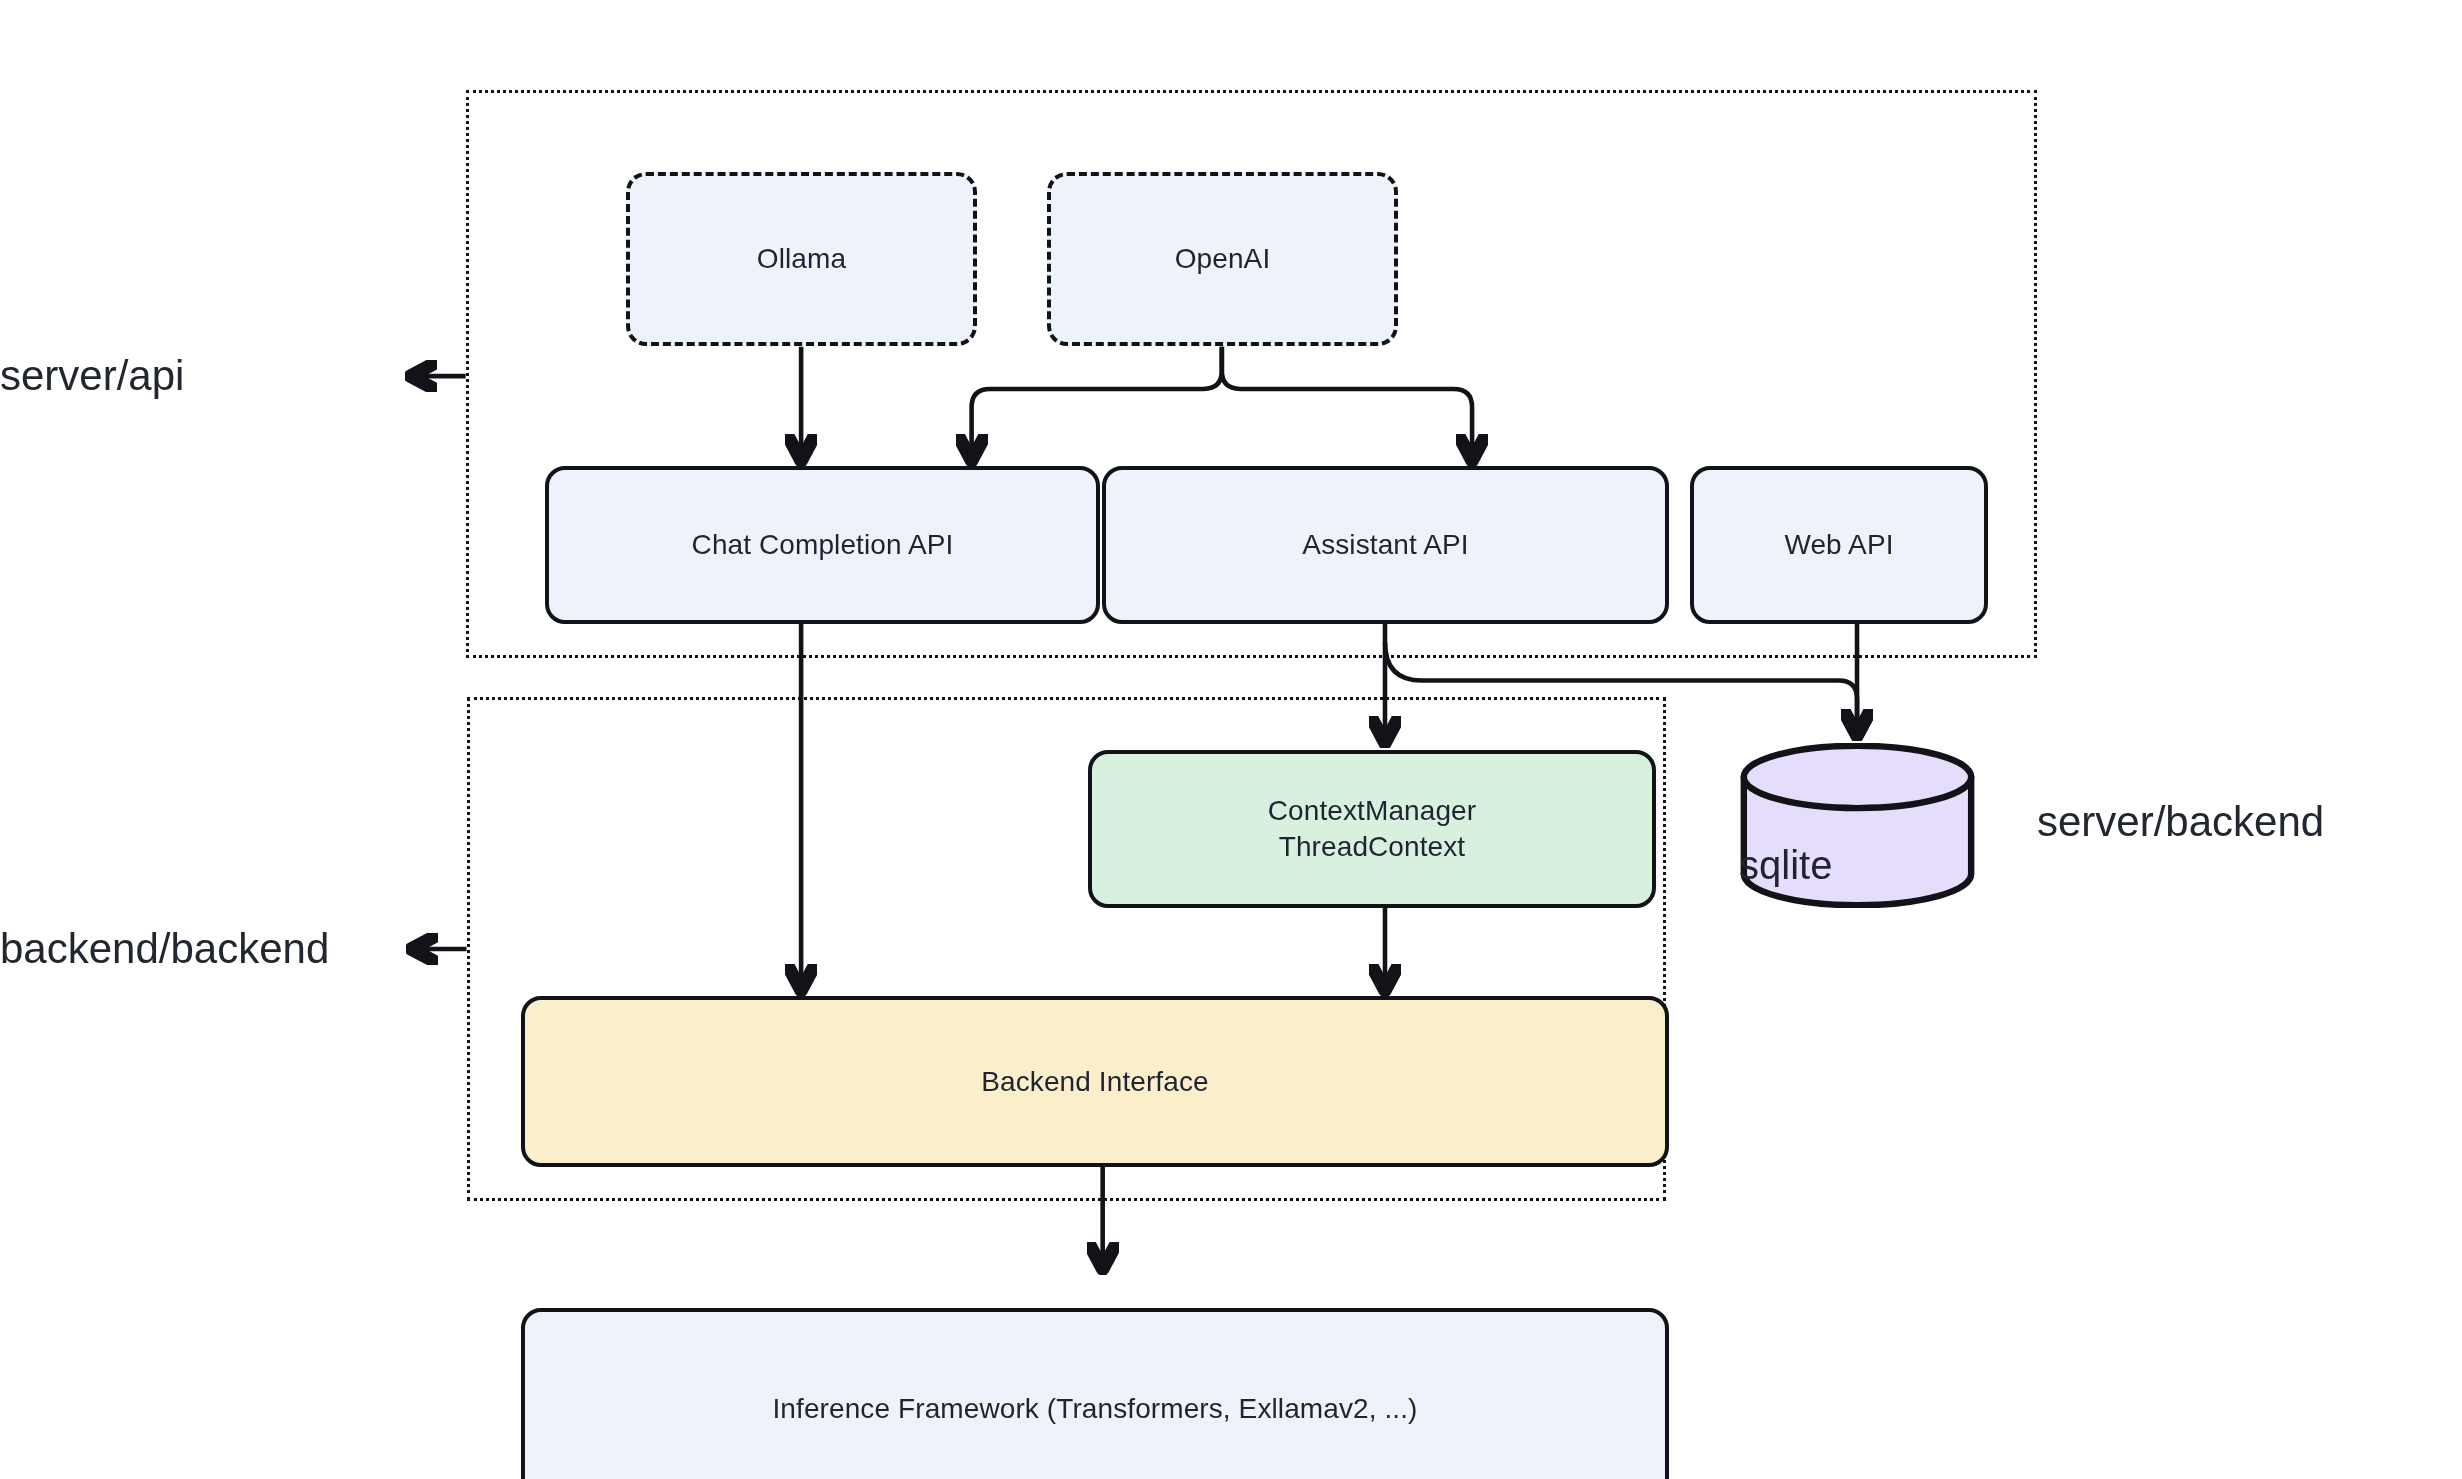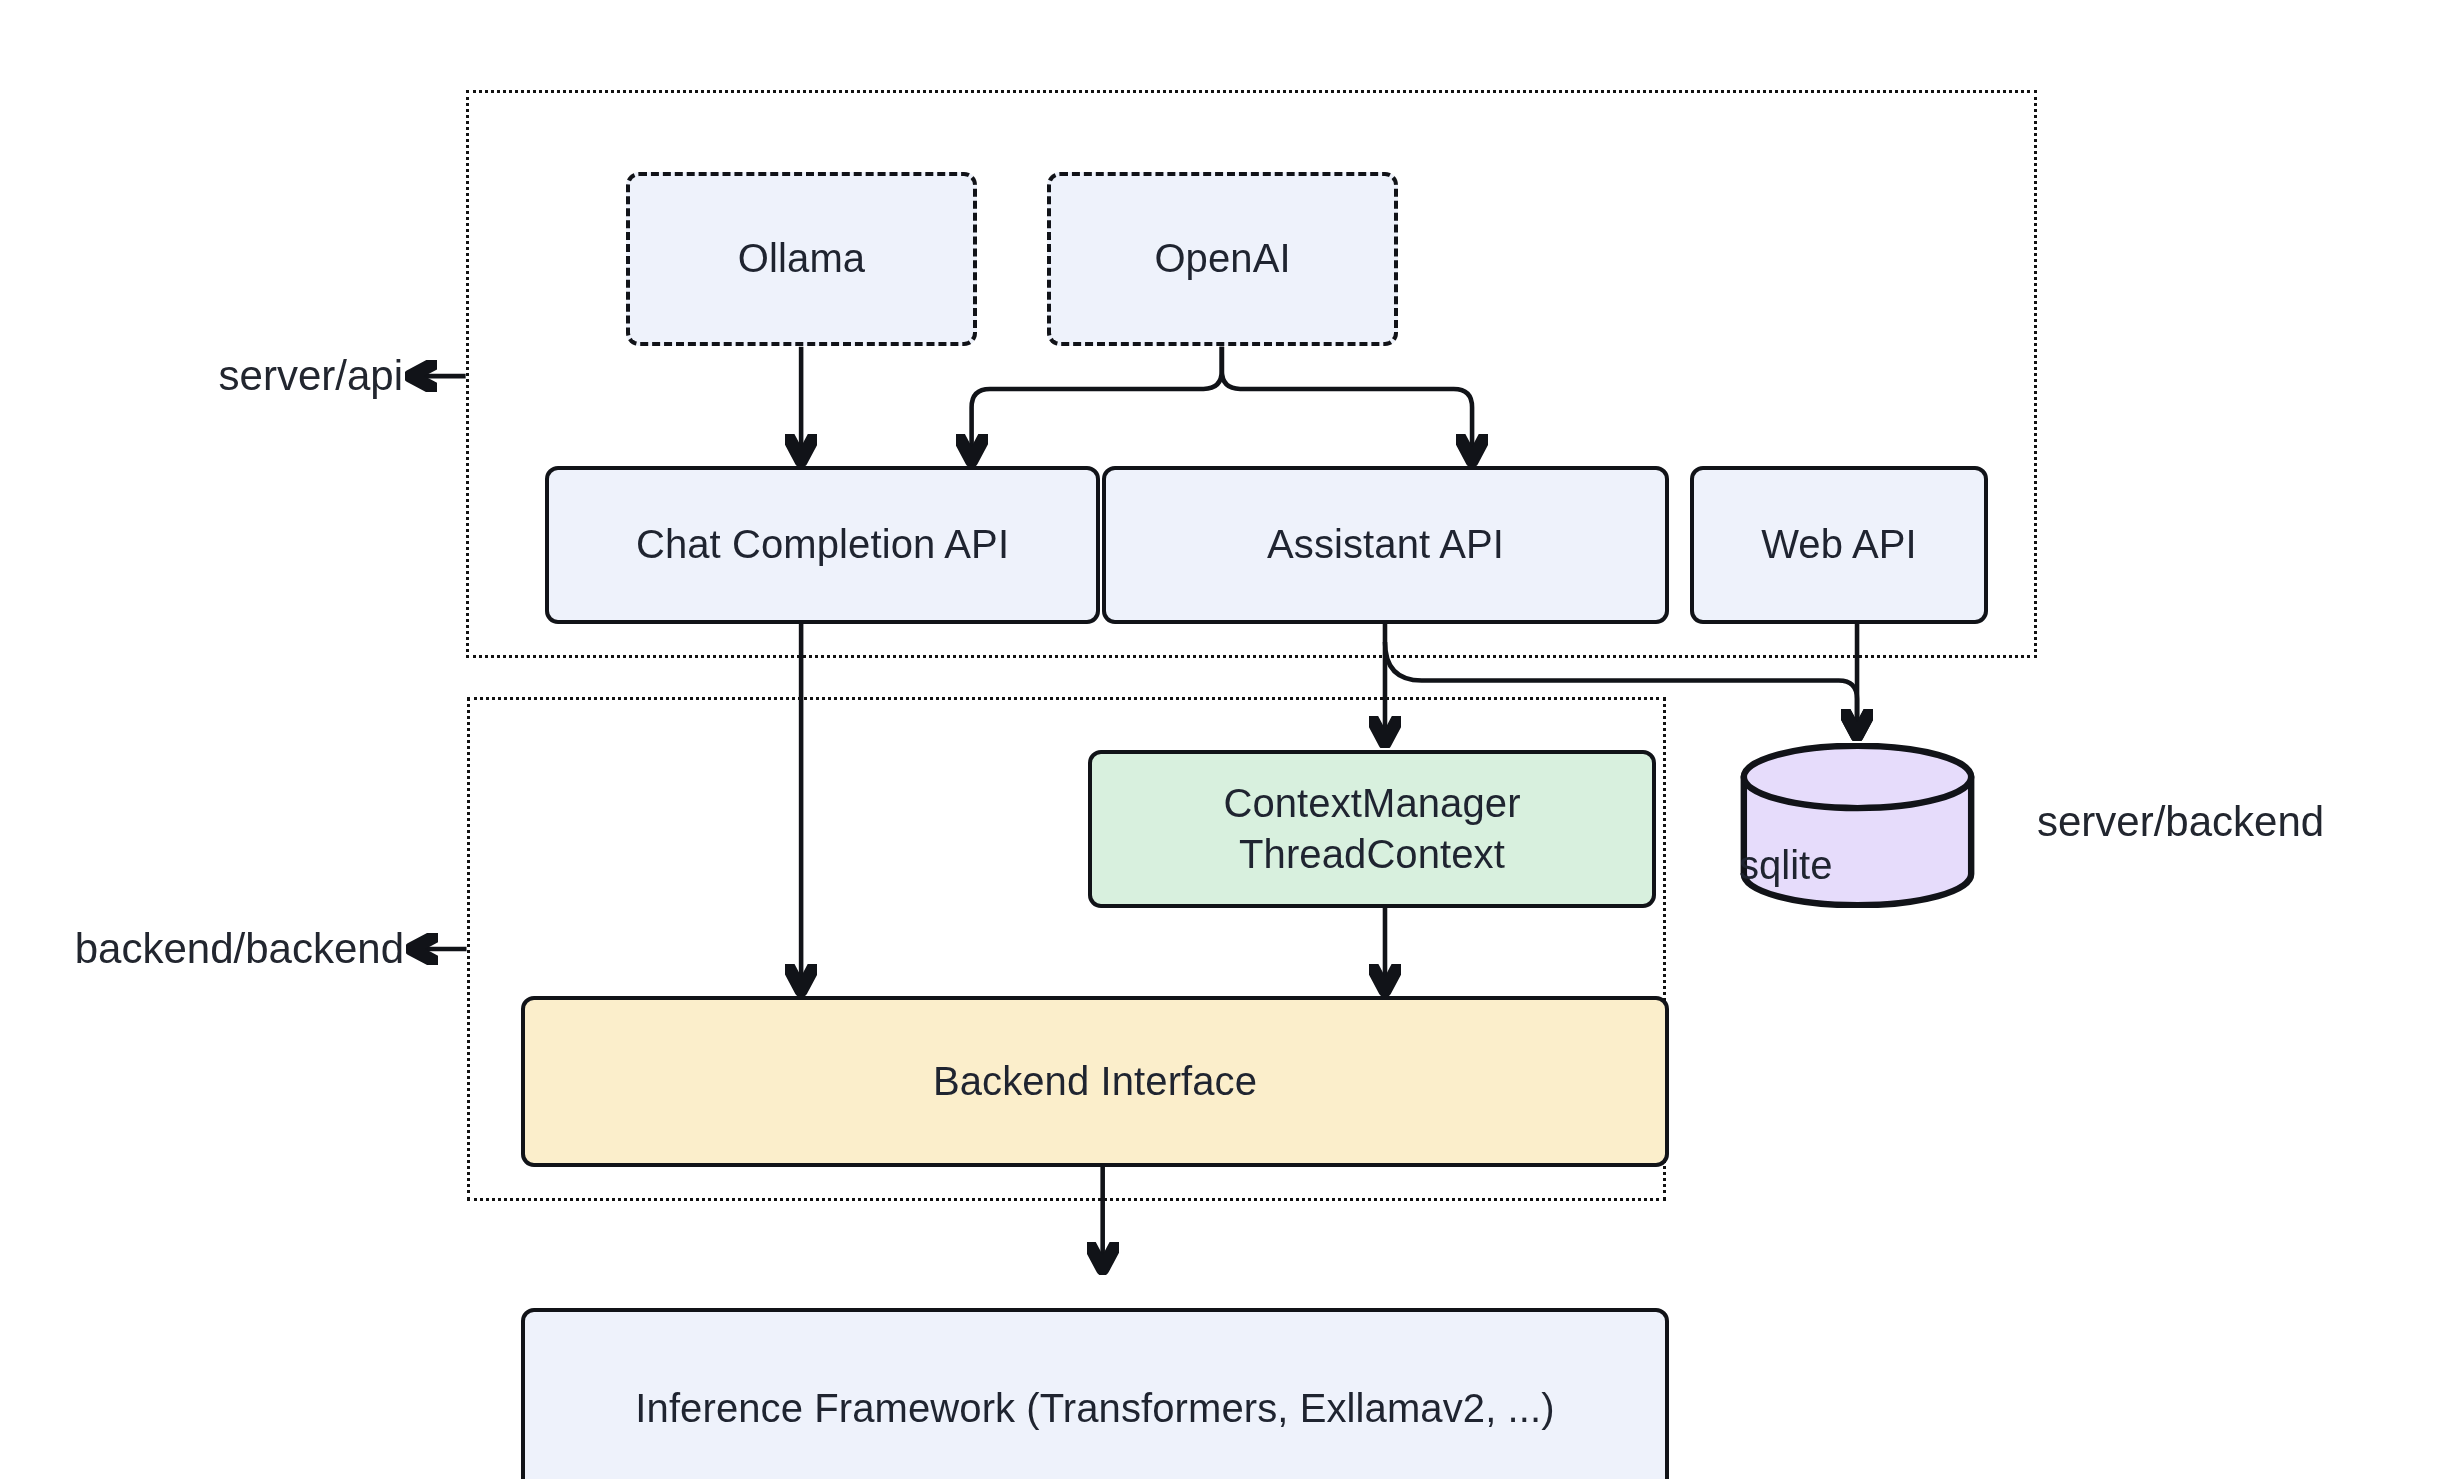--- a/index.html
+++ b/index.html
@@ -27,25 +27,25 @@
     background: transparent;
   }
   
   .node {
     position: absolute;
     box-sizing: border-box;
     display: flex;
     align-items: center;
     justify-content: center;
     text-align: center;
-    border-radius: 13px;
+    border-radius: 20px;
     border: 4.6px solid #111318;
     background: #eef2fb;
     color: #1f2430;
-    font-size: 40px;
+    font-size: 28px;
     line-height: 1.28;
     letter-spacing: 0.1px;
     white-space: pre-line;
     z-index: 3;
   }
   .node.dashed {
     border-style: dashed;
     border-width: 4.6px;
   }
   .node.green  { background: #d8f0de; }
@@ -68,21 +68,21 @@
   }
 
   
   .caption {
     position: absolute;
     font-size: 42px;
     color: #22262f;
     white-space: nowrap;
     z-index: 4;
   }
-  .caption.right-align { text-align: right; }
+  .caption.right-align { }
 
   
   #links {
     position: absolute;
     left: 0;
     top: 0;
     width: 2462px;
     height: 1480px;
     z-index: 2;
     pointer-events: none;

